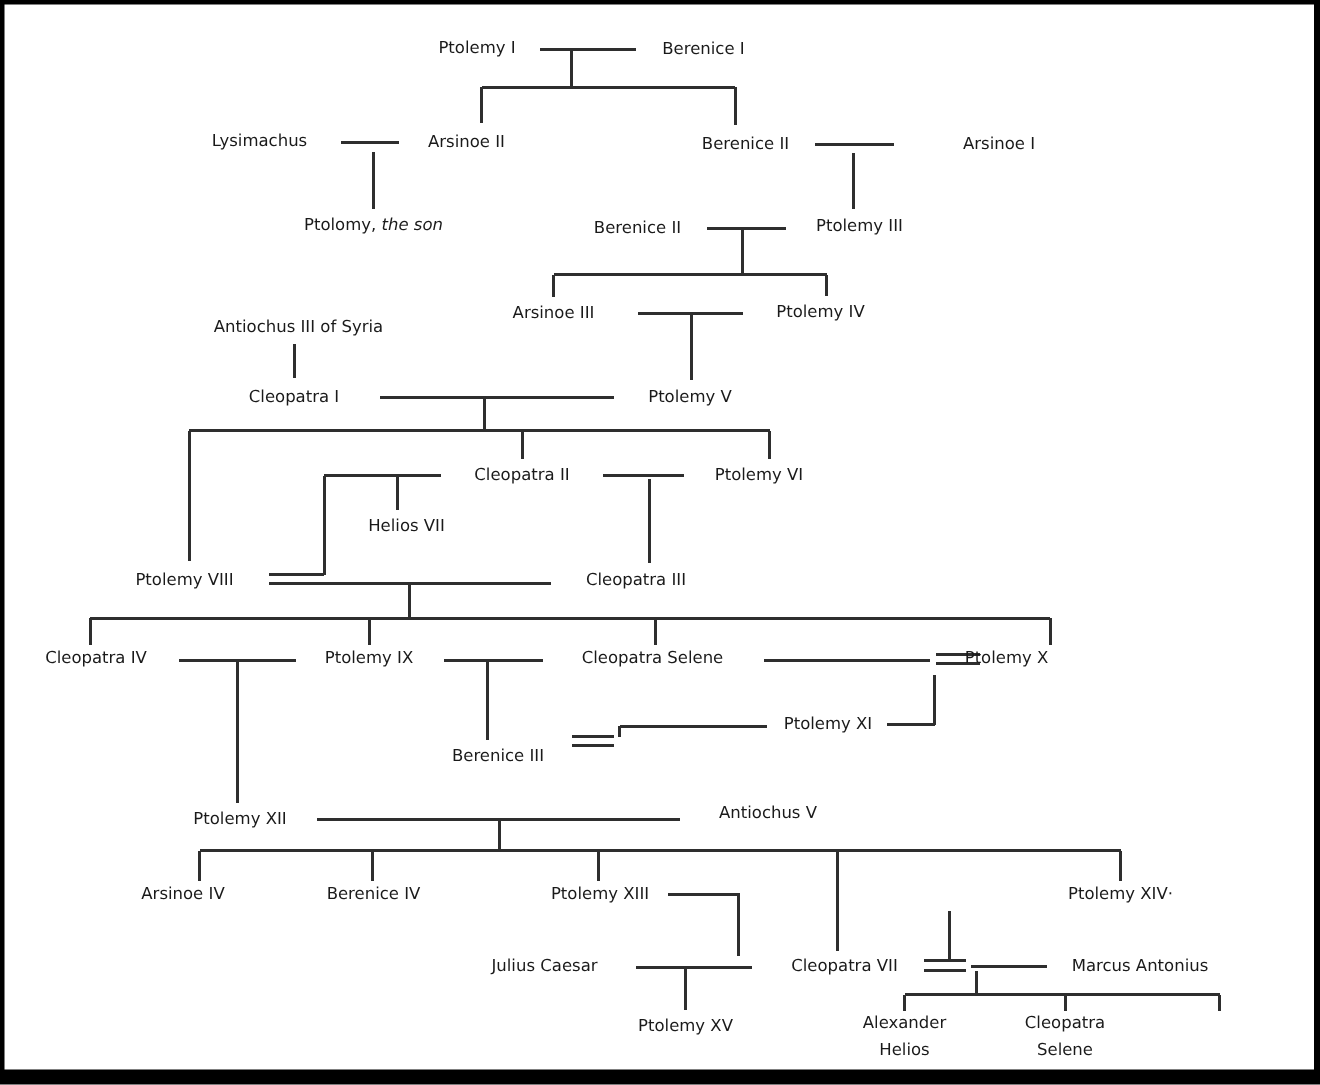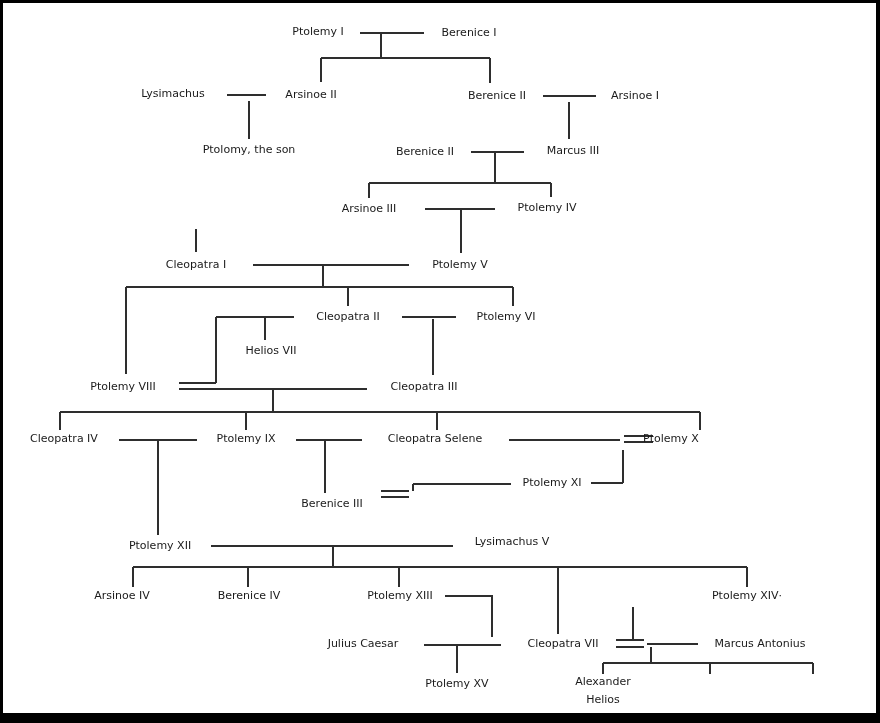--- a/index.html
+++ b/index.html
@@ -32,21 +32,21 @@
   .node{
     position:absolute;
     transform:translate(-50%,-50%);
     white-space:nowrap;
     font-size:11px;
     color:var(--text-color);
     line-height:18px;
   }
   .node.multi{text-align:center;}
   .node.multi span{display:block;}
-  .it{}
+  .it{font-style:italic;}
 </style>
 </head>
 <body>
 
 <div class="frame">
 
   <svg class="connectors" viewBox="0 0 880 723" xmlns="http://www.w3.org/2000/svg">
     <g>
       <line x1="357" y1="30" x2="421" y2="30"></line>
       <line x1="224" y1="92" x2="263" y2="92"></line>
@@ -121,59 +121,64 @@
       <line x1="810" y1="660" x2="810" y2="671"></line>
     </g>
   </svg>
 
   <div class="node" style="left:315px;top:29px">Ptolemy I</div>
   <div class="node" style="left:466px;top:30px">Berenice I</div>
 
   <div class="node" style="left:170px;top:91px">Lysimachus</div>
   <div class="node" style="left:308px;top:92px">Arsinoe II</div>
   <div class="node" style="left:494px;top:93px">Berenice II</div>
-  <div class="node" style="left:632px;top:93px">Arsinoe I</div>
+  <div class="node" style="left:663px;top:93px">Arsinoe I</div>
 
   <div class="node" style="left:246px;top:147px"><span>Ptolomy, </span><span class="it">the son</span></div>
   <div class="node" style="left:422px;top:149px">Berenice II</div>
-  <div class="node" style="left:570px;top:148px">Marcus III</div>
+  <div class="node" style="left:570px;top:148px">Ptolemy III</div>
 
   <div class="node" style="left:366px;top:206px">Arsinoe III</div>
   <div class="node" style="left:544px;top:205px">Ptolemy IV</div>
+  <div class="node" style="left:196px;top:215px">Antiochus III of Syria</div>
 
   <div class="node" style="left:193px;top:262px">Cleopatra I</div>
   <div class="node" style="left:457px;top:262px">Ptolemy V</div>
 
   <div class="node" style="left:345px;top:314px">Cleopatra II</div>
   <div class="node" style="left:503px;top:314px">Ptolemy VI</div>
   <div class="node" style="left:268px;top:348px">Helios VII</div>
 
   <div class="node" style="left:120px;top:384px">Ptolemy VIII</div>
   <div class="node" style="left:421px;top:384px">Cleopatra III</div>
 
   <div class="node" style="left:61px;top:436px">Cleopatra IV</div>
   <div class="node" style="left:243px;top:436px">Ptolemy IX</div>
   <div class="node" style="left:432px;top:436px">Cleopatra Selene</div>
   <div class="node" style="left:668px;top:436px">Ptolemy X</div>
 
   <div class="node" style="left:549px;top:480px">Ptolemy XI</div>
   <div class="node" style="left:329px;top:501px">Berenice III</div>
 
   <div class="node" style="left:157px;top:543px">Ptolemy XII</div>
-  <div class="node" style="left:509px;top:539px">Lysimachus V</div>
+  <div class="node" style="left:509px;top:539px">Antiochus V</div>
 
   <div class="node" style="left:119px;top:593px">Arsinoe IV</div>
   <div class="node" style="left:246px;top:593px">Berenice IV</div>
   <div class="node" style="left:397px;top:593px">Ptolemy XIII</div>
   <div class="node" style="left:744px;top:593px">Ptolemy XIV·</div>
 
   <div class="node" style="left:360px;top:641px">Julius Caesar</div>
   <div class="node" style="left:560px;top:641px">Cleopatra VII</div>
   <div class="node" style="left:757px;top:641px">Marcus Antonius</div>
 
   <div class="node" style="left:454px;top:681px">Ptolemy XV</div>
 
   <div class="node multi" style="left:600px;top:688px">
     <span>Alexander</span>
     <span>Helios</span>
   </div>
+  <div class="node multi" style="left:707px;top:688px">
+    <span>Cleopatra</span>
+    <span>Selene</span>
+  </div>
 
 </div>
 
 </body></html>

